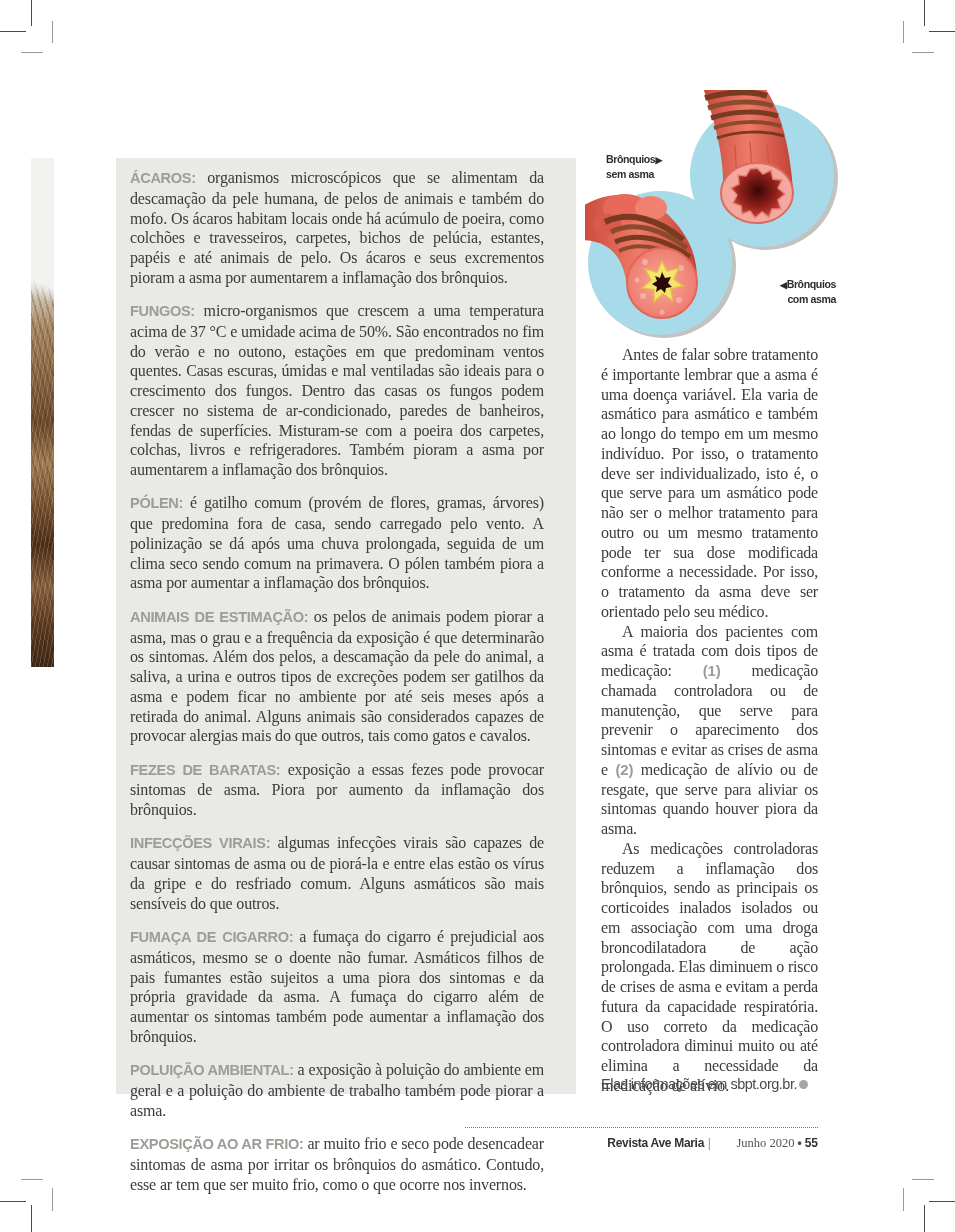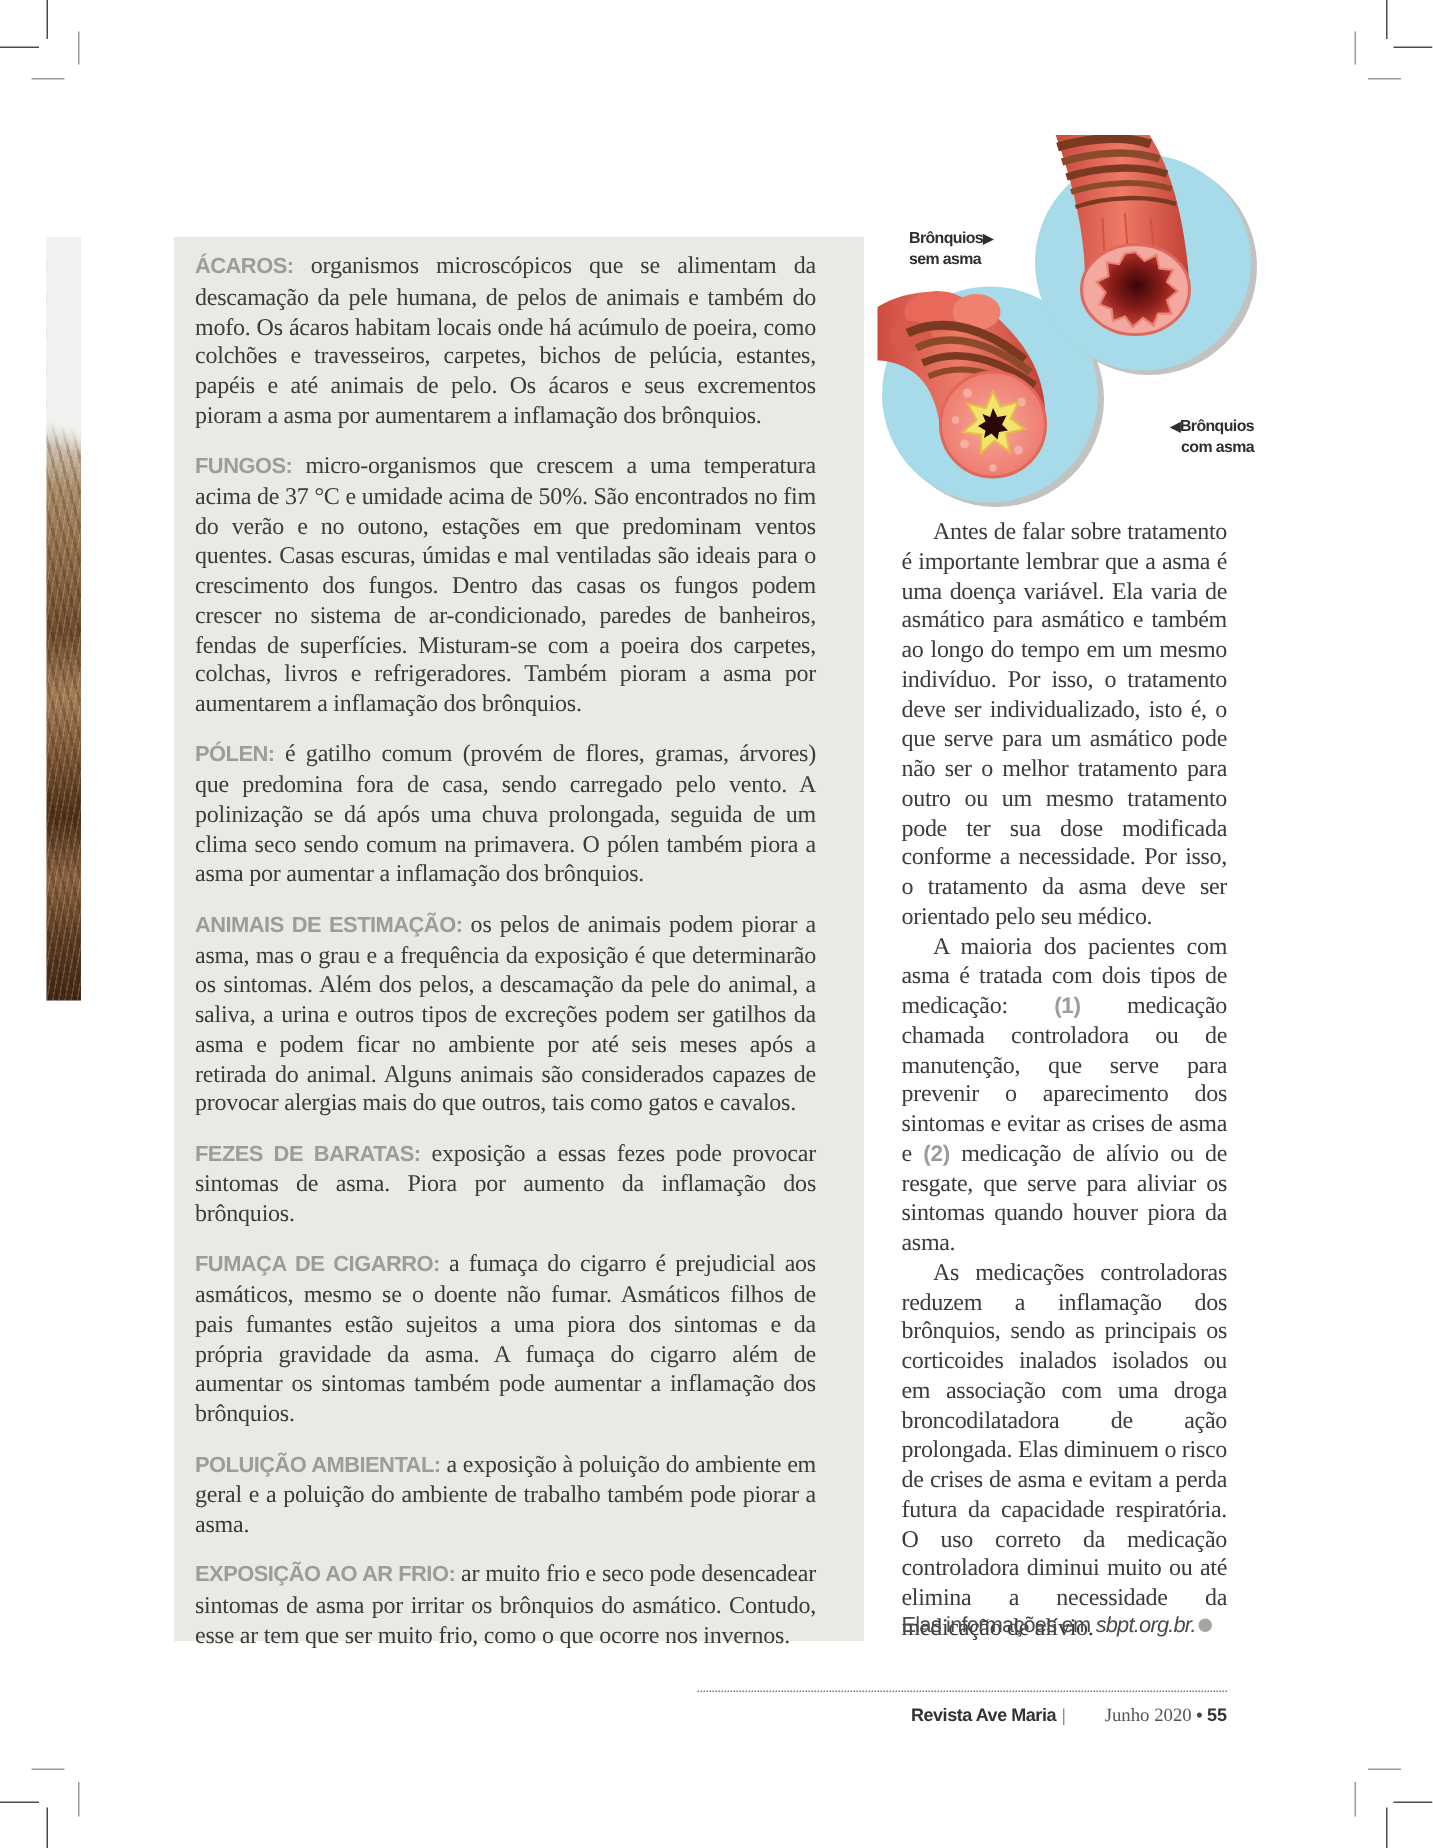--- a/index.html
+++ b/index.html
@@ -56,21 +56,21 @@
   }
   .num {
     font-family: "Liberation Sans", sans-serif; font-weight: bold;
     color: #9b9d96; font-size: 15px;
   }
   #more-info {
     position: absolute; left: 601px; top: 1076px; width: 217px;
     font-family: "Liberation Sans", sans-serif; font-size: 14.5px;
     color: #4a4a48; letter-spacing: -0.5px; white-space: nowrap;
   }
-  #more-info .url { font-style: italic; }
+  #more-info .url { }
   .end-dot {
     display: inline-block; width: 9px; height: 9px; border-radius: 50%;
     background: #a5a6a1; margin-left: 2px; vertical-align: -0px;
   }
 
   
   #illustration { position: absolute; left: 585px; top: 90px; width: 260px; height: 260px; }
   .fig-label {
     position: absolute; font-family: "Liberation Sans", sans-serif; font-weight: bold;
     font-size: 10.6px; line-height: 14px; color: #2e2e2c; letter-spacing: -0.4px;
@@ -124,20 +124,21 @@
 </div>
 
 <div id="hair-strip"></div>
 
 <div id="triggers-box">
   <p class="trigger"><span class="term">ÁCAROS:</span><span> organismos microscópicos que se alimentam da descamação da pele humana, de pelos de animais e também do mofo. Os ácaros habitam locais onde há acúmulo de poeira, como colchões e travesseiros, carpetes, bichos de pelúcia, estantes, papéis e até animais de pelo. Os ácaros e seus excrementos pioram a asma por aumentarem a inflamação dos brônquios.</span></p>
   <p class="trigger"><span class="term">FUNGOS:</span><span> micro-organismos que crescem a uma temperatura acima de 37 °C e umidade acima de 50%. São encontrados no fim do verão e no outono, estações em que predominam ventos quentes. Casas escuras, úmidas e mal ventiladas são ideais para o crescimento dos fungos. Dentro das casas os fungos podem crescer no sistema de ar-condicionado, paredes de banheiros, fendas de superfícies. Misturam-se com a poeira dos carpetes, colchas, livros e refrigeradores. Também pioram a asma por aumentarem a inflamação dos brônquios.</span></p>
   <p class="trigger"><span class="term">PÓLEN:</span><span> é gatilho comum (provém de flores, gramas, árvores) que predomina fora de casa, sendo carregado pelo vento. A polinização se dá após uma chuva prolongada, seguida de um clima seco sendo comum na primavera. O pólen também piora a asma por aumentar a inflamação dos brônquios.</span></p>
   <p class="trigger"><span class="term">ANIMAIS DE ESTIMAÇÃO:</span><span> os pelos de animais podem piorar a asma, mas o grau e a frequência da exposição é que determinarão os sintomas. Além dos pelos, a descamação da pele do animal, a saliva, a urina e outros tipos de excreções podem ser gatilhos da asma e podem ficar no ambiente por até seis meses após a retirada do animal. Alguns animais são considerados capazes de provocar alergias mais do que outros, tais como gatos e cavalos.</span></p>
   <p class="trigger"><span class="term">FEZES DE BARATAS:</span><span> exposição a essas fezes pode provocar sintomas de asma. Piora por aumento da inflamação dos brônquios.</span></p>
+  <p class="trigger"><span class="term">INFECÇÕES VIRAIS:</span><span> algumas infecções virais são capazes de causar sintomas de asma ou de piorá-la e entre elas estão os vírus da gripe e do resfriado comum. Alguns asmáticos são mais sensíveis do que outros.</span></p>
   <p class="trigger"><span class="term">FUMAÇA DE CIGARRO:</span><span> a fumaça do cigarro é prejudicial aos asmáticos, mesmo se o doente não fumar. Asmáticos filhos de pais fumantes estão sujeitos a uma piora dos sintomas e da própria gravidade da asma. A fumaça do cigarro além de aumentar os sintomas também pode aumentar a inflamação dos brônquios.</span></p>
   <p class="trigger"><span class="term">POLUIÇÃO AMBIENTAL:</span><span> a exposição à poluição do ambiente em geral e a poluição do ambiente de trabalho também pode piorar a asma.</span></p>
   <p class="trigger"><span class="term">EXPOSIÇÃO AO AR FRIO:</span><span> ar muito frio e seco pode desencadear sintomas de asma por irritar os brônquios do asmático. Contudo, esse ar tem que ser muito frio, como o que ocorre nos invernos.</span></p>
 </div>
 
 <svg id="illustration" viewBox="0 0 260 260" xmlns="http://www.w3.org/2000/svg">
   <defs>
     <radialGradient id="lumenHealthy" cx="50%" cy="45%" r="55%">
       <stop offset="0%" stop-color="#3a0606"></stop>
       <stop offset="60%" stop-color="#8e1f1a"></stop>

